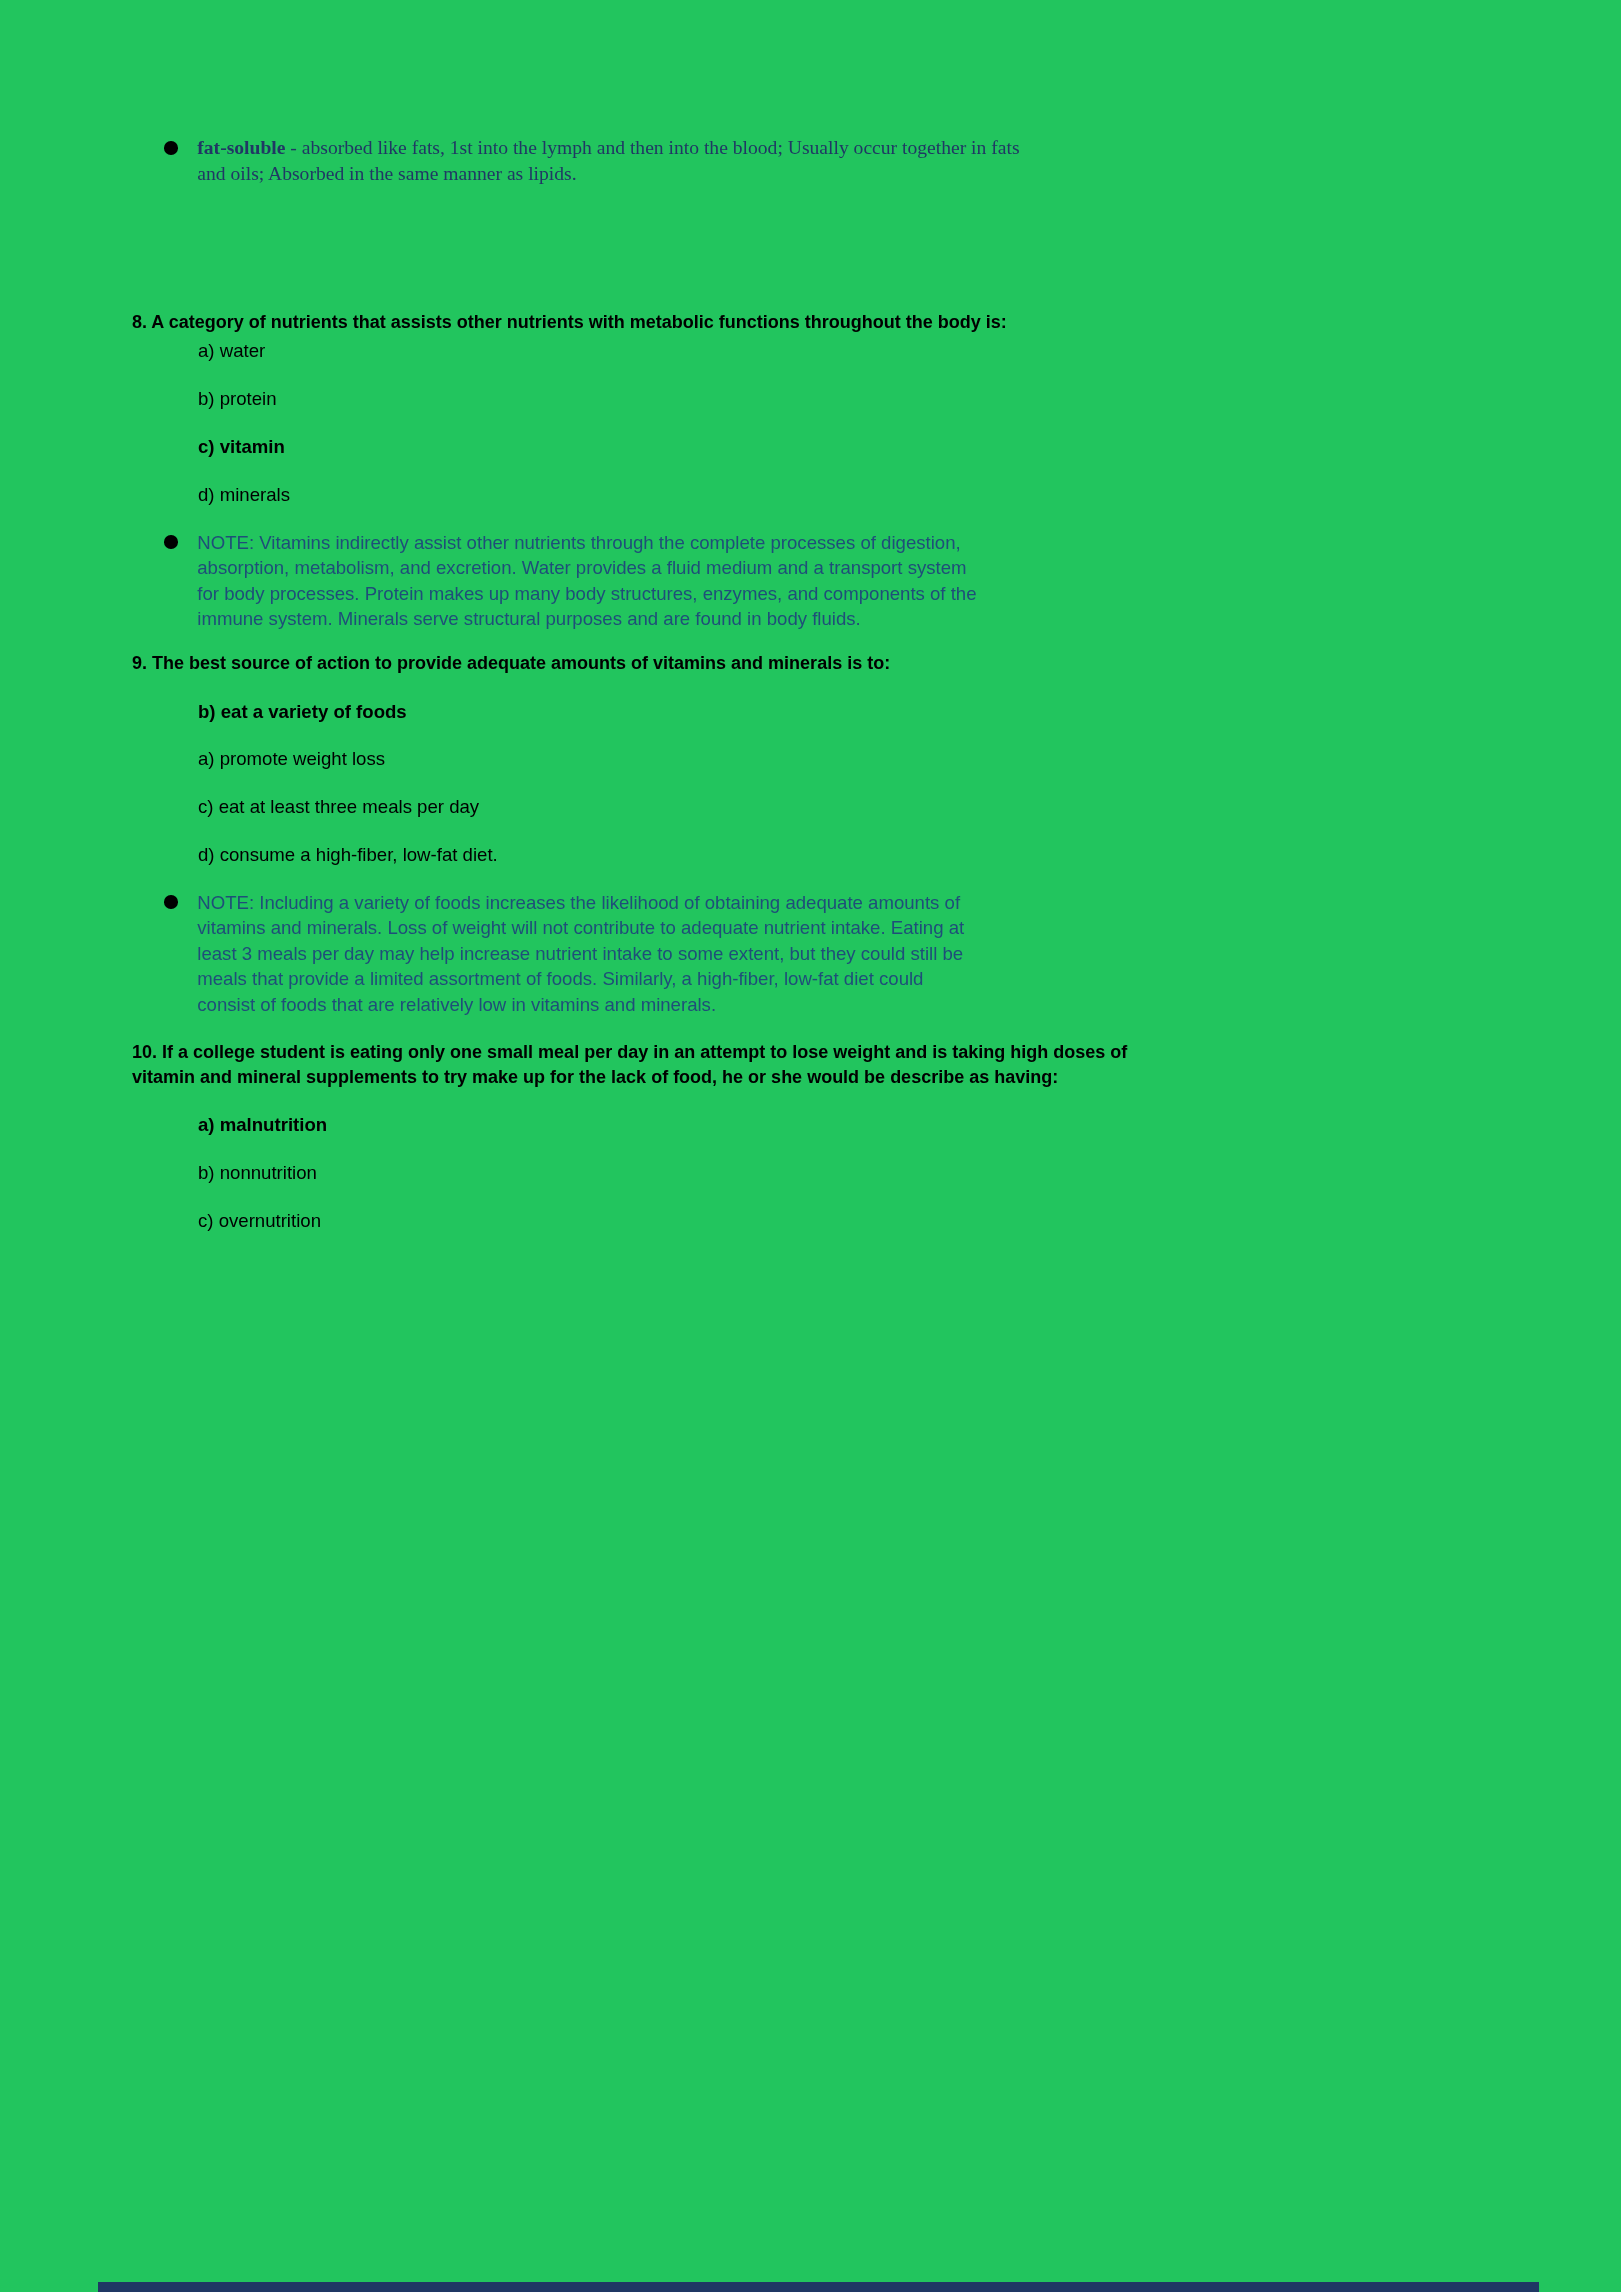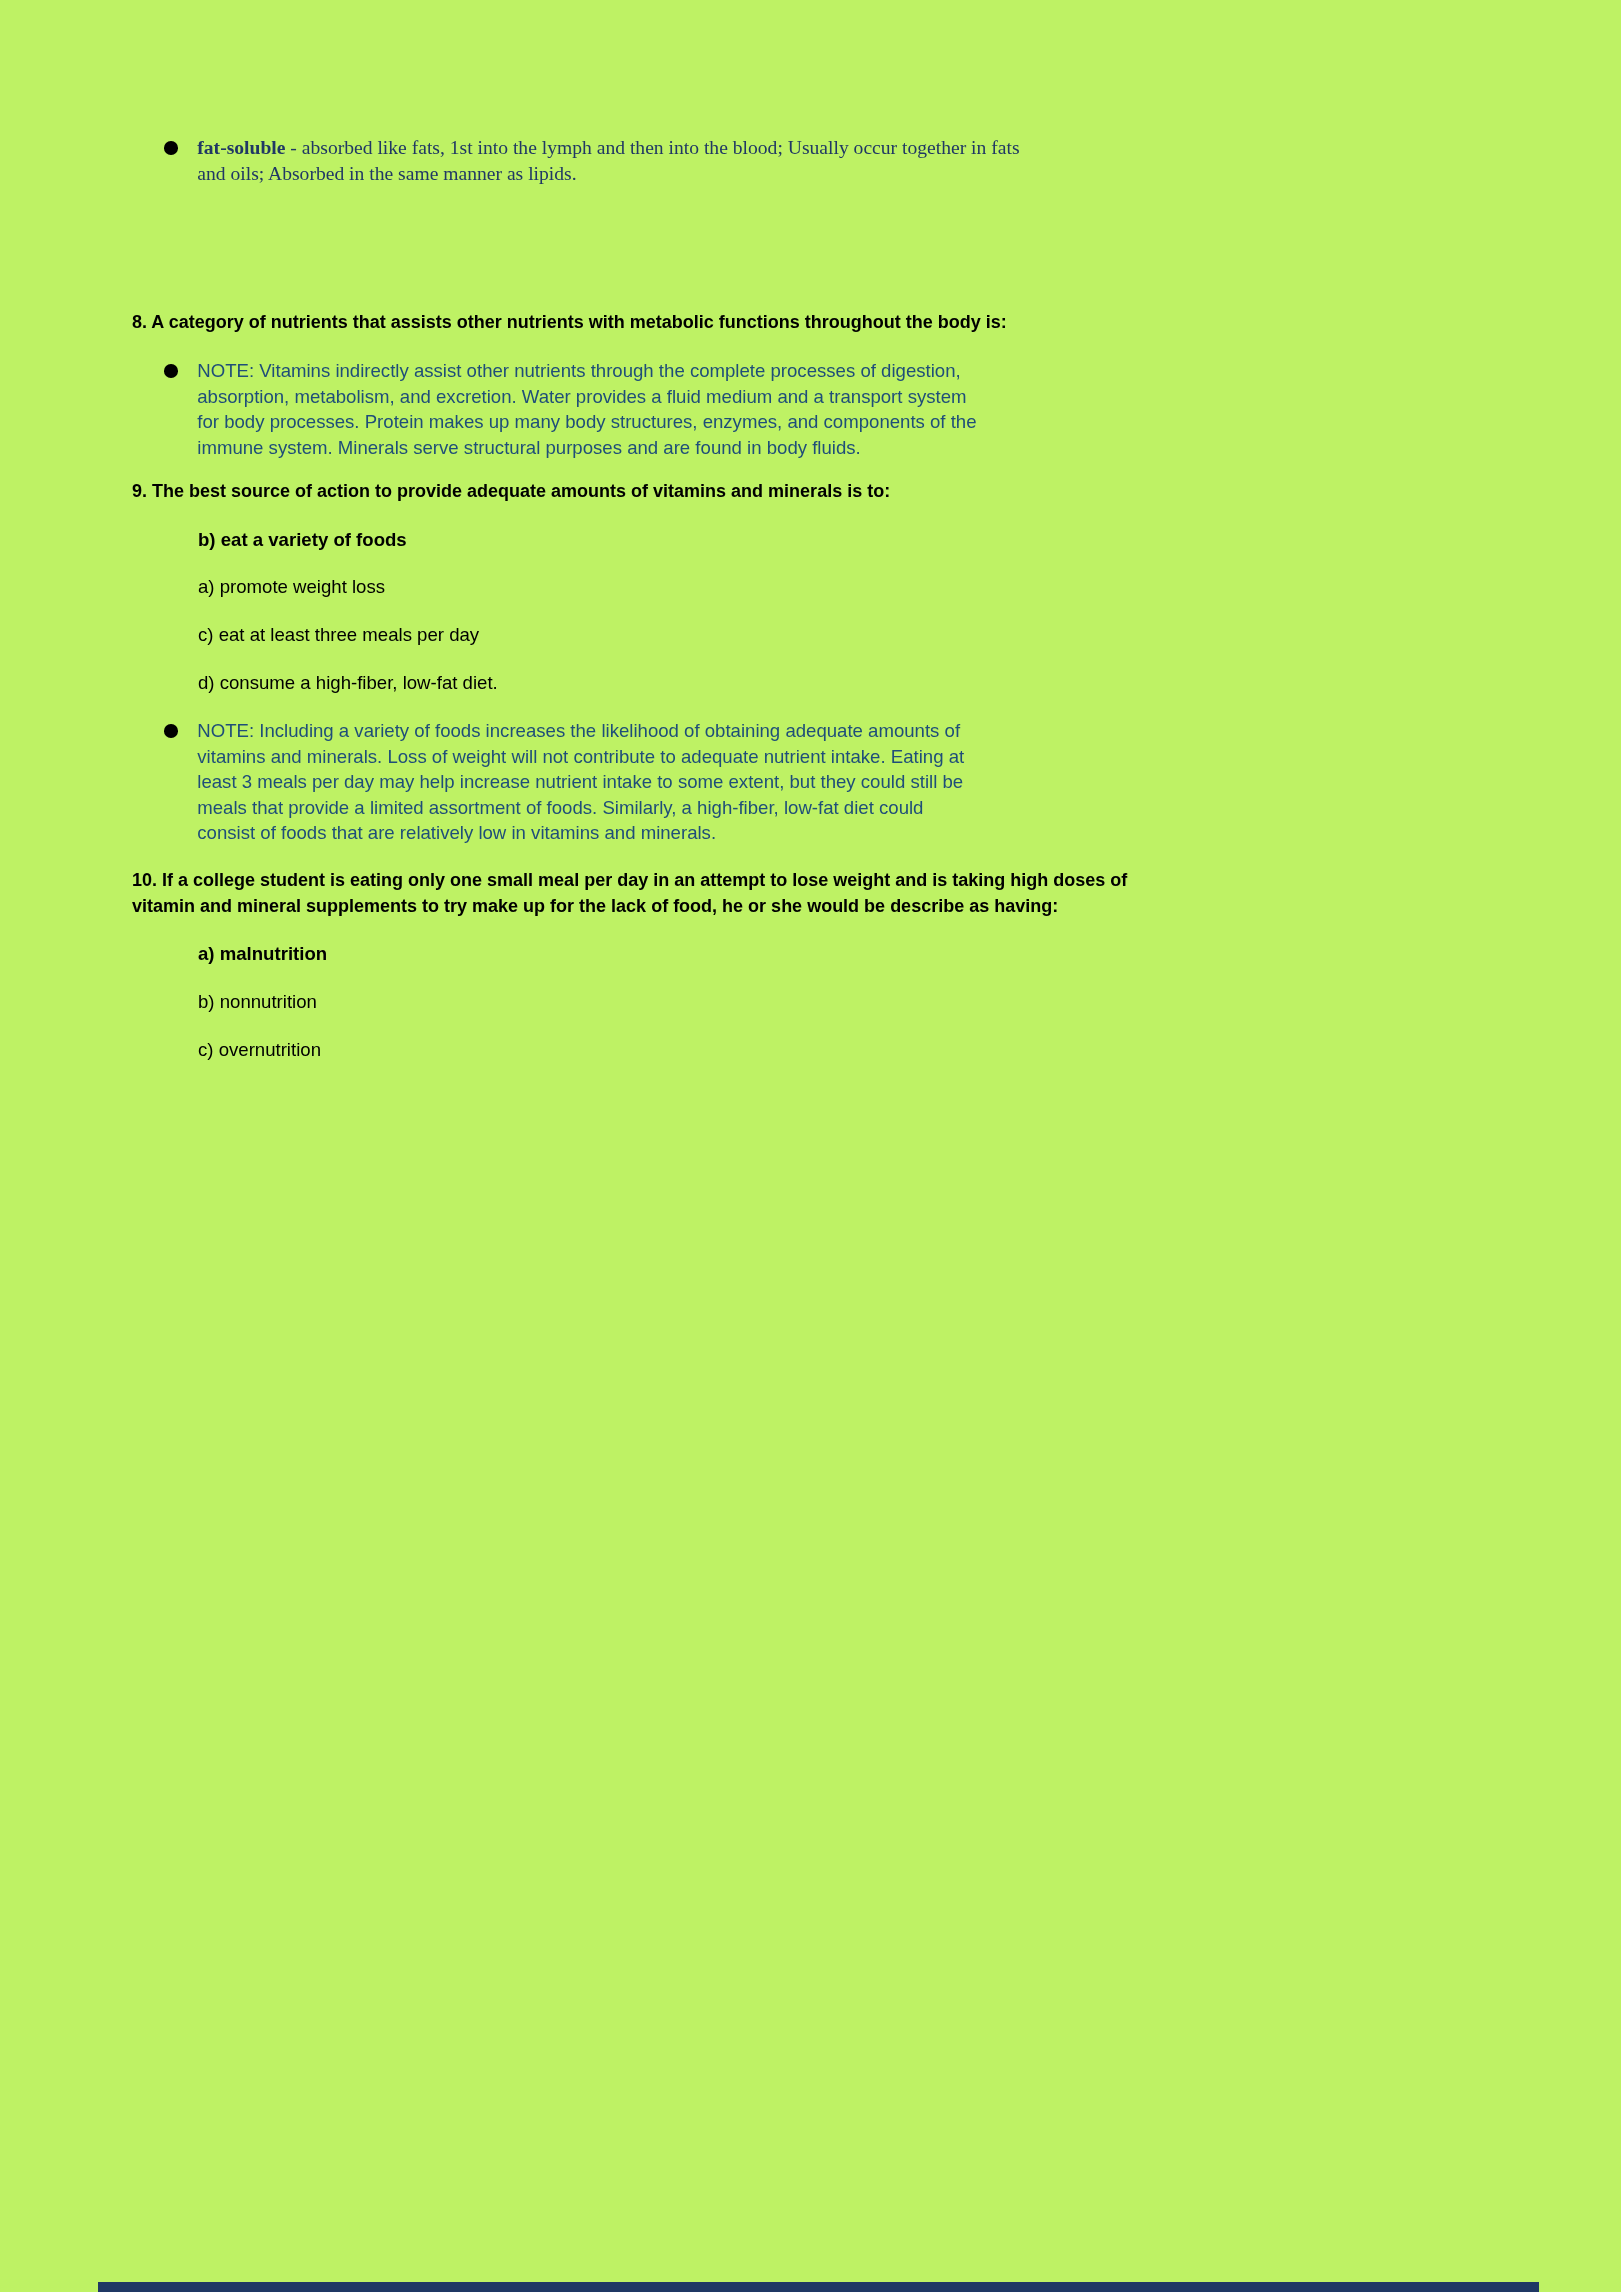--- a/index.html
+++ b/index.html
@@ -2,21 +2,21 @@
 <html><head>
 <meta charset="utf-8">
 <style>
   * { margin: 0; padding: 0; box-sizing: border-box; }
   html, body { background: #ffffff; }
   .page {
     position: relative;
     width: 1621px;
     height: 2293px;
     margin: 0 auto;
-    background: #bef264;
+    background: #22c55e;
     font-family: "Liberation Sans", sans-serif;
     color: #000000;
     overflow: hidden;
   }
   .content {
     padding: 135px 0 0 132px;
   }
 
   
   .bullet-row { display: flex; align-items: flex-start; }
@@ -89,20 +89,26 @@
   <div class="content">
 
     <div class="bullet-row">
       <span class="dot"></span>
       <div class="intro-text">
         <p><span class="term">fat-soluble</span><span> - absorbed like fats, 1st into the lymph and then into the blood; Usually occur together in fats and oils; Absorbed in the same manner as lipids.</span></p>
       </div>
     </div>
 
     <h2 class="q q8">8. A category of nutrients that assists other nutrients with metabolic functions throughout the body is:</h2>
+    <div class="opts">
+      <p class="opt tight">a) water</p>
+      <p class="opt">b) protein</p>
+      <p class="opt bold">c) vitamin</p>
+      <p class="opt">d) minerals</p>
+    </div>
     <div class="bullet-row note-row">
       <span class="dot"></span>
       <p class="note-text">NOTE: Vitamins indirectly assist other nutrients through the complete processes of digestion, absorption, metabolism, and excretion. Water provides a fluid medium and a transport system for body processes. Protein makes up many body structures, enzymes, and components of the immune system. Minerals serve structural purposes and are found in body fluids.</p>
     </div>
 
     <h2 class="q q9">9. The best source of action to provide adequate amounts of vitamins and minerals is to:</h2>
     <div class="opts">
       <p class="opt bold">b) eat a variety of foods</p>
       <p class="opt first">a) promote weight loss</p>
       <p class="opt">c) eat at least three meals per day</p>

